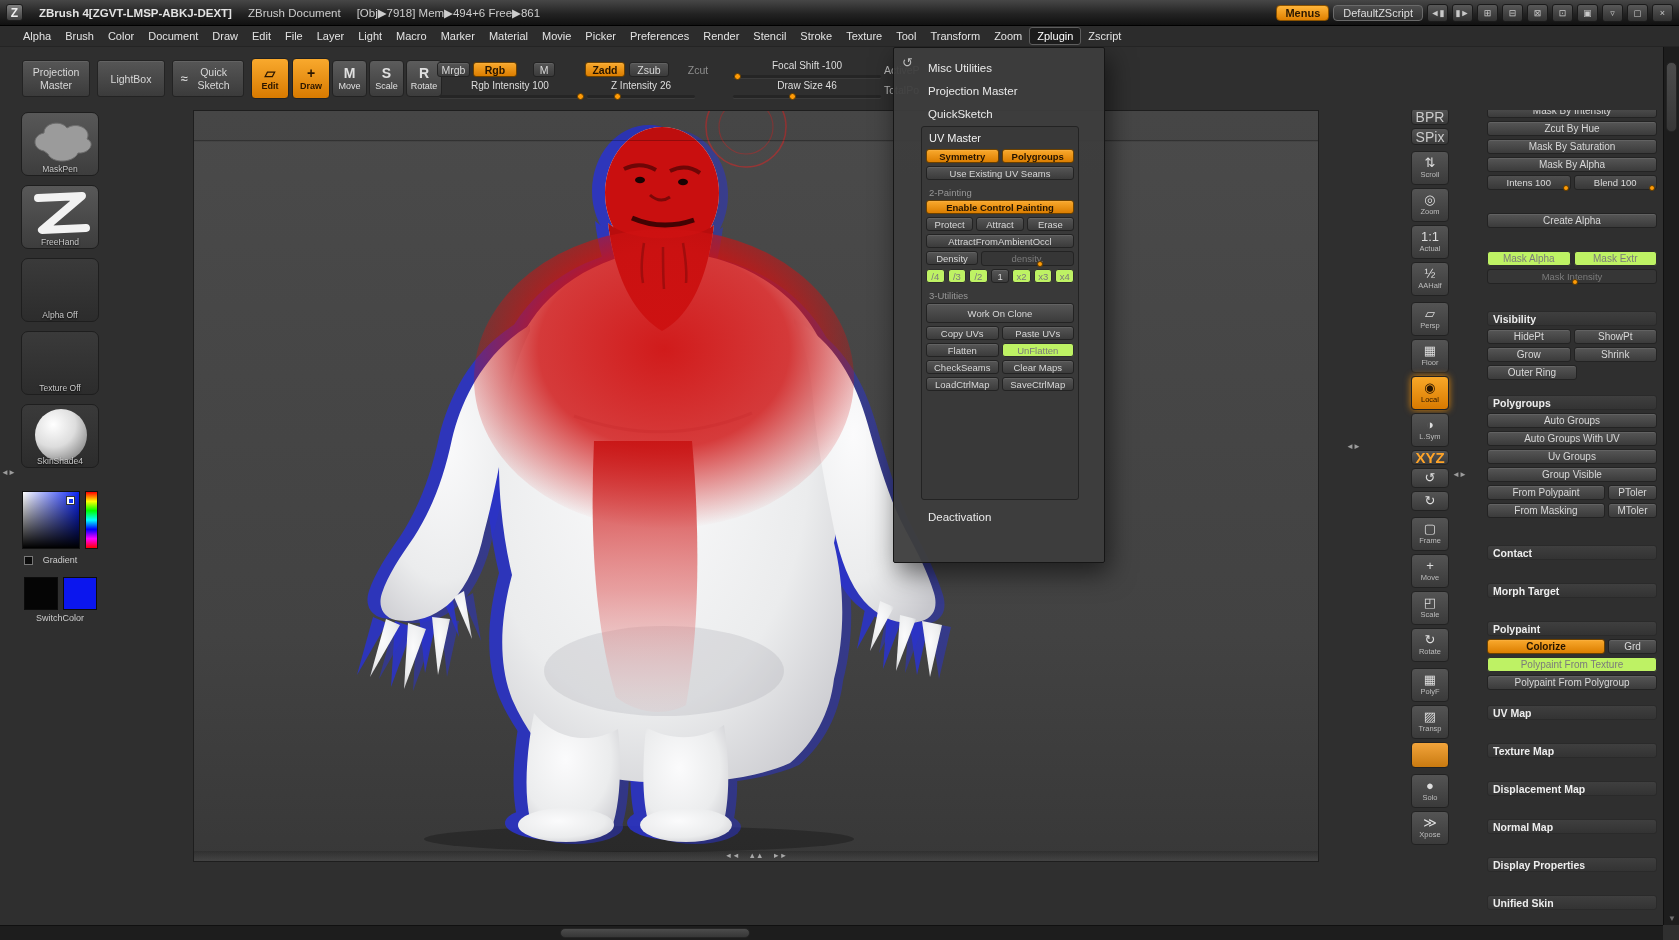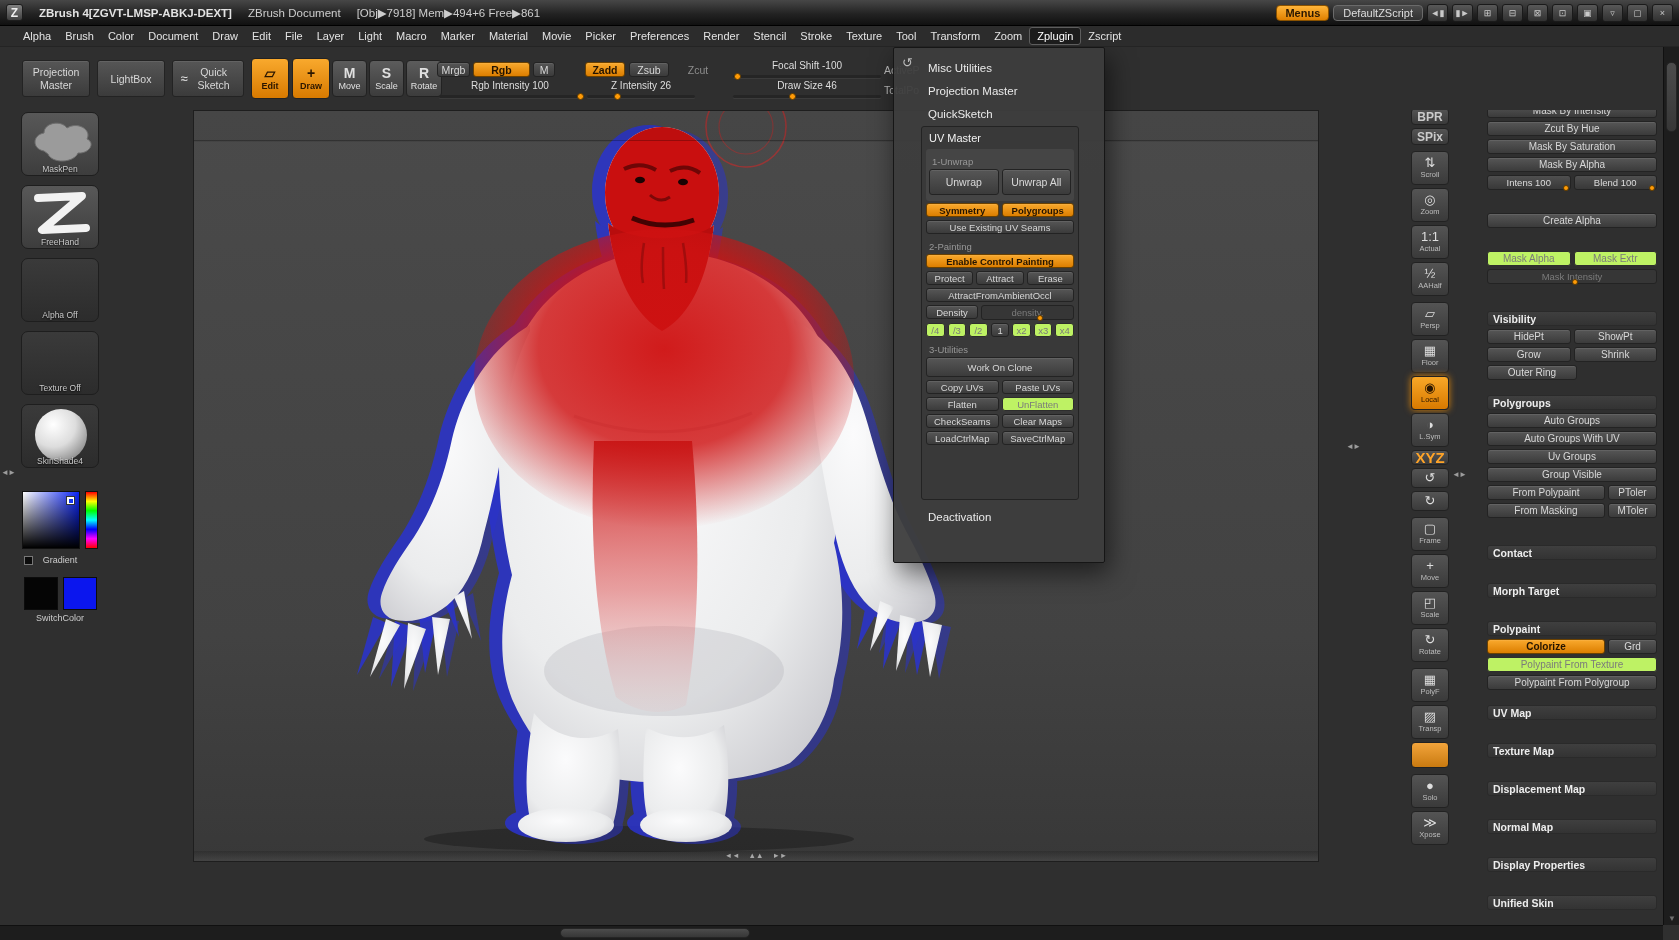--- a/index.html
+++ b/index.html
@@ -82,21 +82,21 @@
 .uv-row .btn.big{height:26px;font-size:10.5px}
 .uv-group{background:#454545;border-radius:3px;padding:3px;margin-bottom:2px}
 .mini{height:12px;font-size:8.5px;flex:1;min-width:0}
 .uv-row .fixed{flex:none;width:52px}
 
 
 .strip{position:absolute;left:1407px;top:108px;width:46px;display:flex;flex-direction:column;align-items:center;z-index:10}
 .stile{width:38px;border-radius:4px;background:linear-gradient(#545454,#3a3a3a);border:1px solid #222;display:flex;flex-direction:column;align-items:center;justify-content:center;margin-bottom:3px;color:#cacaca;flex:none}
 .stile .g{font-size:13px;line-height:1.15;color:#dedede}
 .stile .l{font-size:7.5px;color:#bdbdbd;line-height:1.1}
-.stile.text{height:17px;font-size:12px;font-weight:bold}
+.stile.text{height:17px;font-size:14px;font-weight:normal}
 .stile.icon{height:34px}
 .stile.active{background:linear-gradient(#f9a828,#d87a00);box-shadow:0 0 7px rgba(255,150,0,.8)}
 .stile.active .g,.stile.active .l{color:#2a1600}
 .stile.xyz{height:15px;font-size:15px;color:#ffa428;font-weight:bold}
 .stile.small{height:20px}
 .stile.ghostx{height:26px;background:linear-gradient(#f2a43b,#c97a10)}
 .gap6{margin-bottom:6px !important}
 
 
 .tpanel{position:absolute;left:1487px;top:28px;width:170px;display:flex;flex-direction:column;gap:3px;z-index:10}
@@ -191,21 +191,21 @@
     </div>
     <div class="tool-sq gray" style="left:369px;top:13px;width:35px;height:37px">
       <span class="g">S</span>
       <span class="l">Scale</span>
     </div>
     <div class="tool-sq gray" style="left:406px;top:13px;width:36px;height:37px">
       <span class="g">R</span>
       <span class="l">Rotate</span>
     </div>
     <div class="btn abs" style="left:437px;top:15px;width:33px;height:15px">Mrgb</div>
-    <div class="btn abs orange" style="left:473px;top:15px;width:57px;height:15px">Rgb</div>
+    <div class="btn abs orange" style="left:473px;top:15px;width:44px;height:15px">Rgb</div>
     <div class="btn abs" style="left:533px;top:15px;width:22px;height:15px">M</div>
     <div class="zslider" style="left:437px;top:33px;width:146px">
       <span class="lab">Rgb Intensity 100</span>
       <span class="dot" style="left:96%"></span>
     </div>
     <div class="btn abs orange" style="left:585px;top:15px;width:40px;height:15px">Zadd</div>
     <div class="btn abs" style="left:629px;top:15px;width:40px;height:15px">Zsub</div>
     <div class="btn abs flat" style="left:678px;top:15px;width:40px;height:15px">Zcut</div>
     <div class="zslider" style="left:585px;top:33px;width:112px">
       <span class="lab">Z Intensity 26</span>
@@ -331,27 +331,20 @@
   </div>
 
   <div class="popup">
     <span class="restore-icon">↺</span>
     <span class="popup-item" style="top:14px">Misc Utilities</span>
     <span class="popup-item" style="top:37px">Projection Master</span>
     <span class="popup-item" style="top:60px">QuickSketch</span>
 
     <div class="uv-inset">
       <div class="uv-title">UV Master</div>
-      <div class="uv-group">
-        <div class="uv-sec">1-Unwrap</div>
-        <div class="uv-row">
-          <div class="btn big">Unwrap</div>
-          <div class="btn big">Unwrap All</div>
-        </div>
-      </div>
       <div class="uv-row">
         <div class="btn orange">Symmetry</div>
         <div class="btn orange">Polygroups</div>
       </div>
       <div class="uv-row">
         <div class="btn">Use Existing UV Seams</div>
       </div>
       <div class="uv-sec">2-Painting</div>
       <div class="uv-row">
         <div class="btn orange">Enable Control Painting</div>

